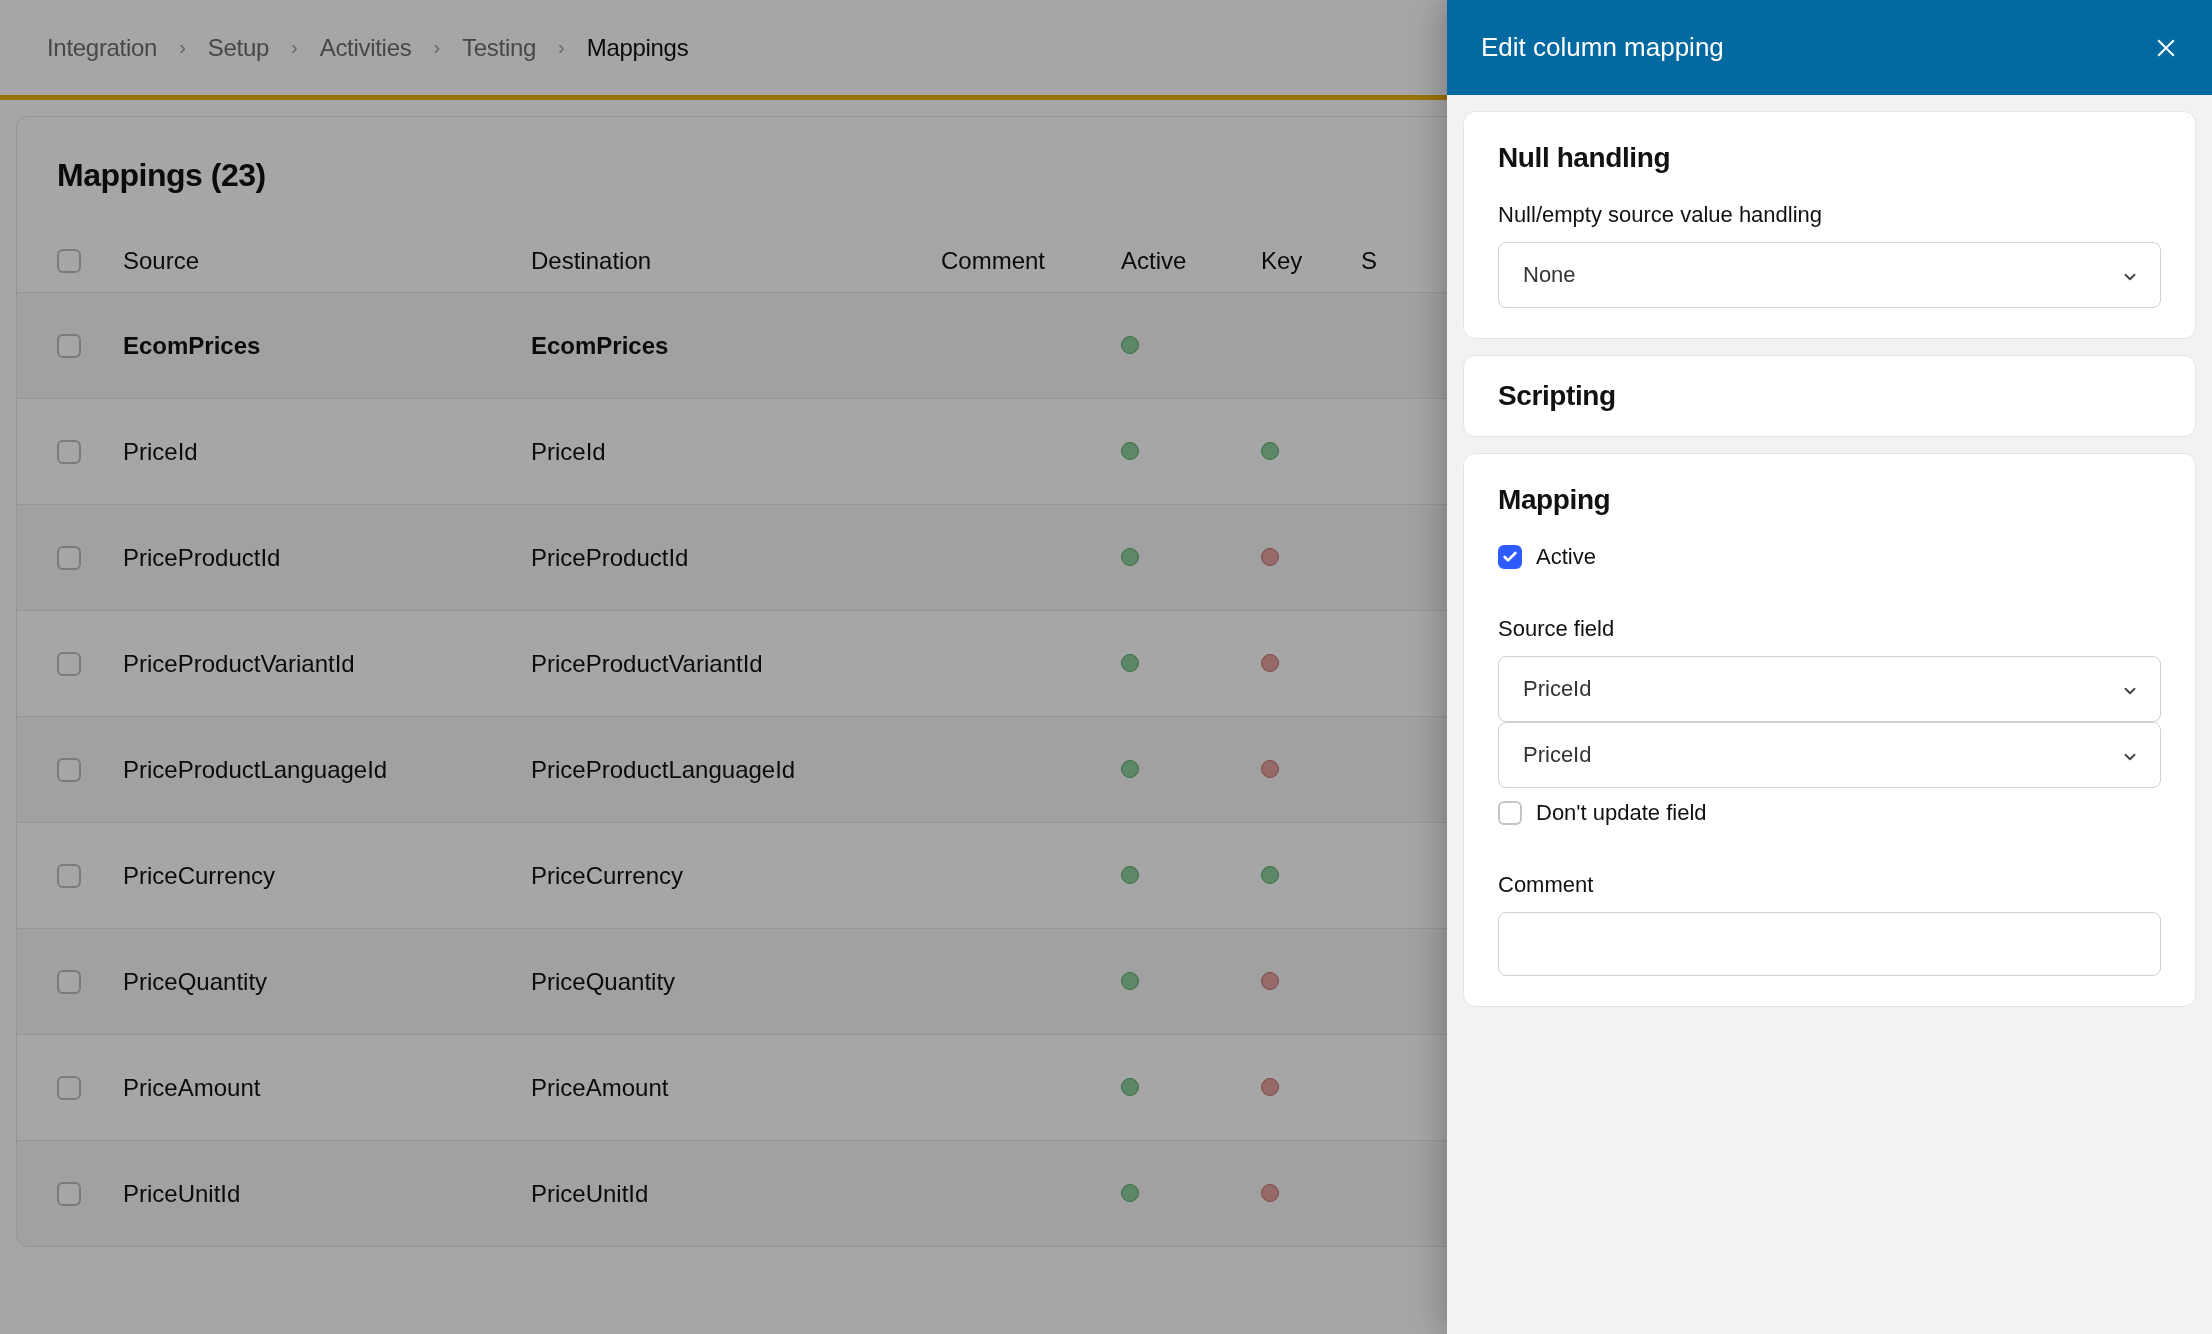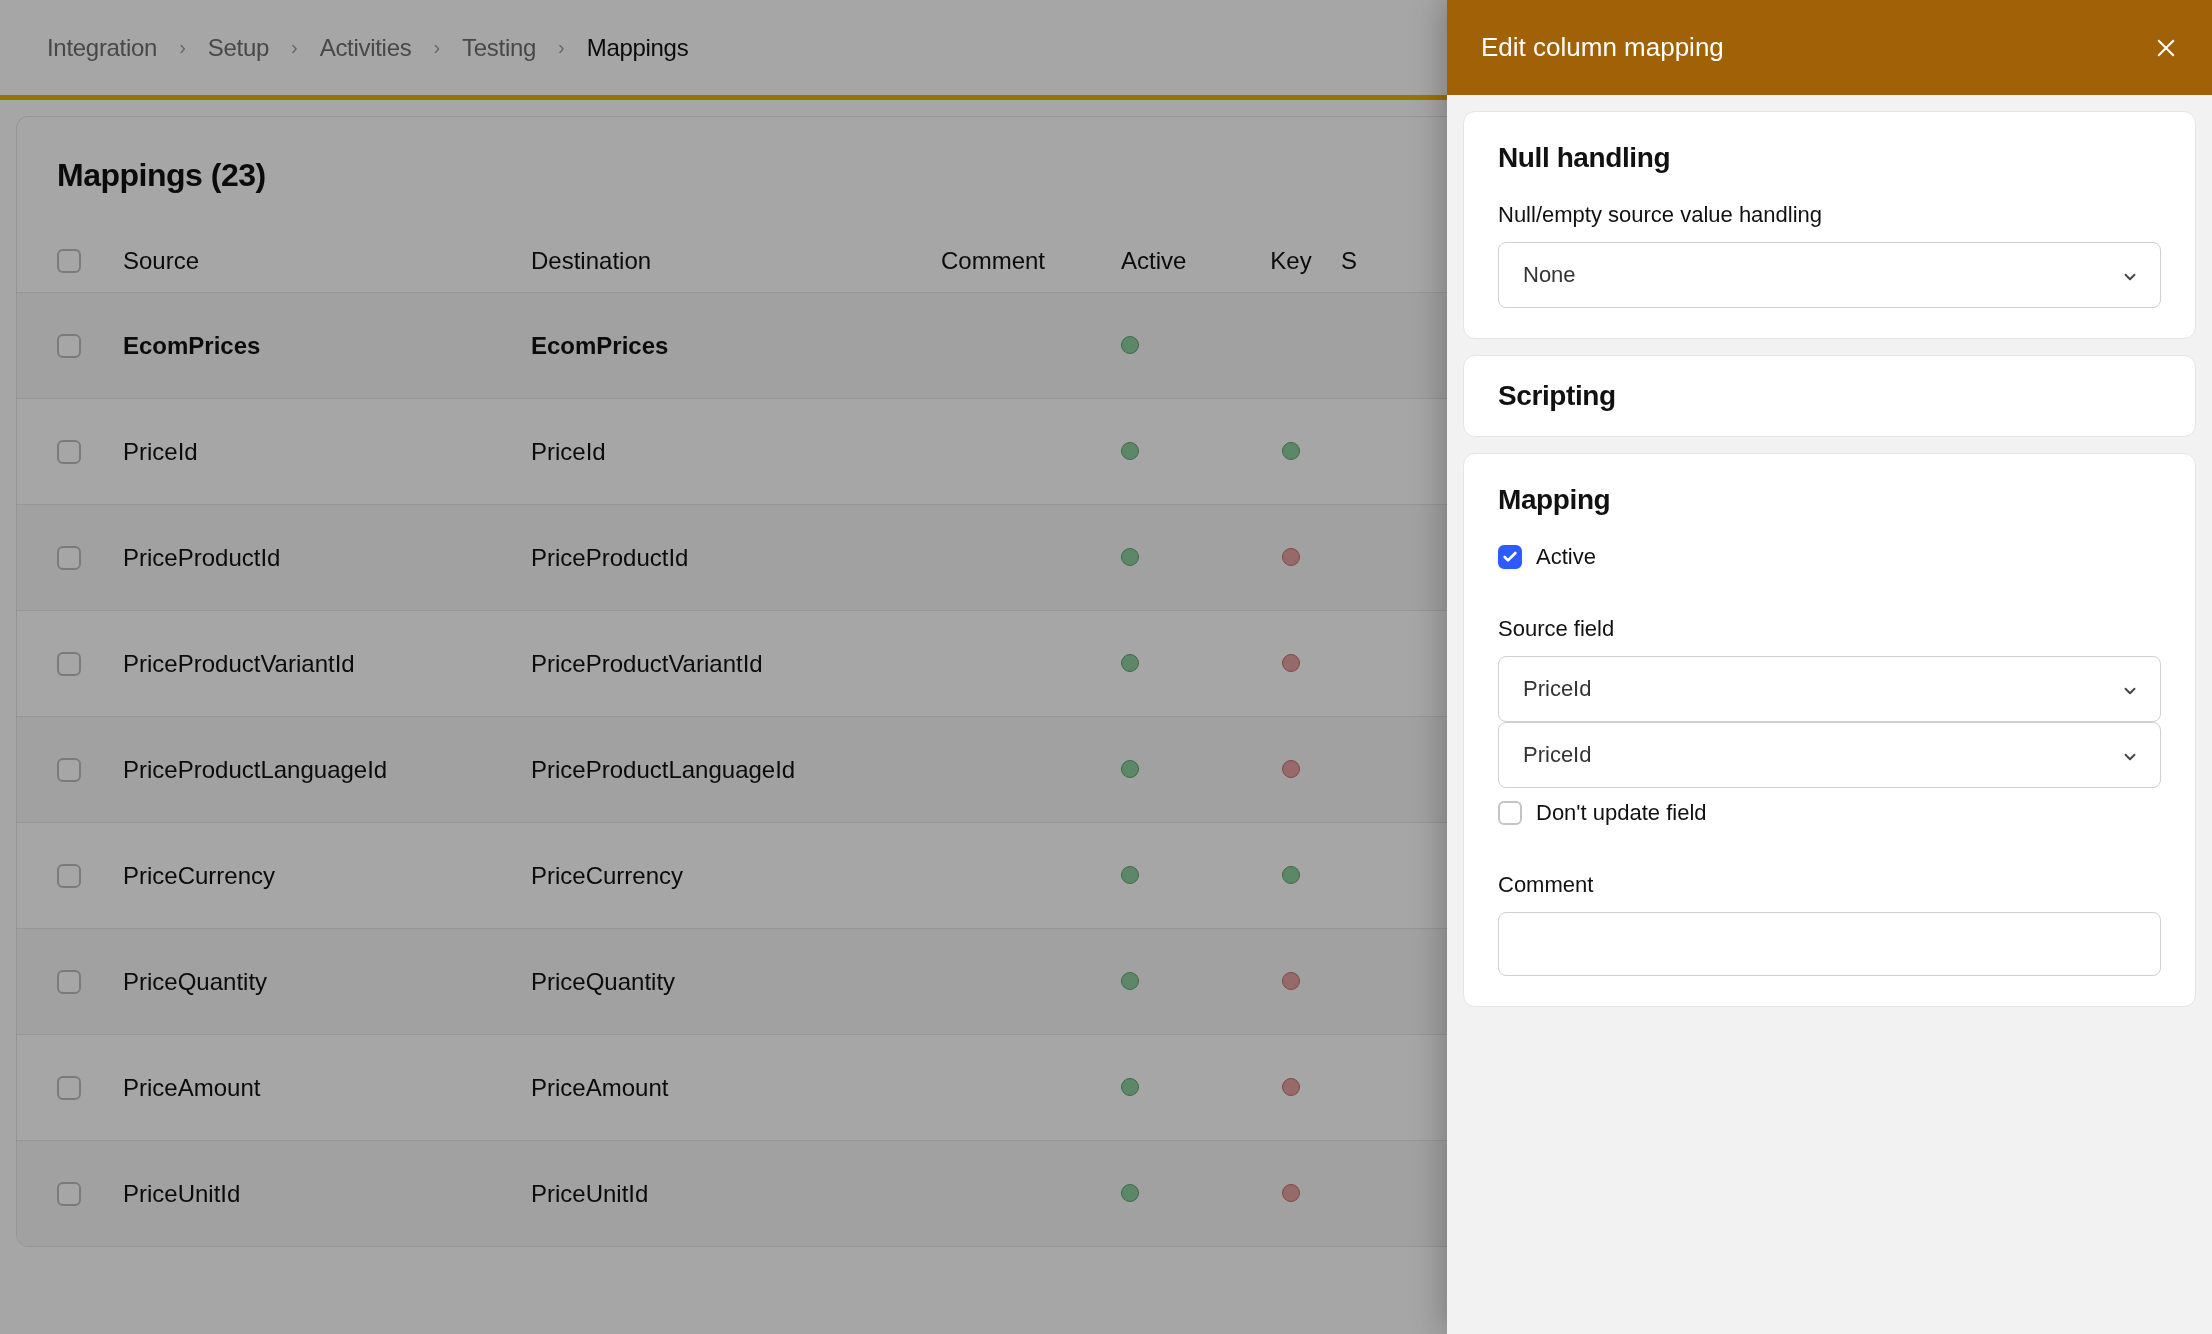--- a/index.html
+++ b/index.html
@@ -15,35 +15,35 @@
   .card { margin:16px; border:1px solid #e5e5e5; border-radius:12px; overflow:hidden; }
   .card-title-row { padding:40px 40px 36px 40px; }
   .card-title { font-size:32px; font-weight:600; letter-spacing:-0.5px;}
   
   .thead { display:flex; align-items:center; padding:0 40px; height:62px; font-weight:500; color:#111; font-size:24px;}
   .col-check { width:66px; display:flex; align-items:center;}
   .col-source { width:408px; }
   .col-dest { width:410px; }
   .col-comment { width:180px; }
   .col-active { width:120px; text-align:left;}
-  .col-key { width:100px; text-align:center;}
+  .col-key { width:100px; text-align:left;margin-left:20px;}
   .col-s { width:60px; }
   .chk { width:24px; height:24px; border:2px solid #bdbdbd; border-radius:6px; background:#fff; display:inline-block; cursor:pointer;}
   
   .tbody .trow { display:flex; align-items:center; padding:0 40px; height:106px; border-top:1px solid #e9e9e9; font-size:24px;}
   .tbody .trow:nth-child(odd){ background:#f7f7f7;}
   .trow.boldrow { font-weight:700; }
   .dot { width:18px; height:18px; border-radius:50%; display:inline-block; }
   .dot.green { background:#8FD19E; border:1px solid #5aa76b; }
   .dot.red { background:#E7A3A1; border:1px solid #c46f6c; }
   
   .dim { position:absolute; inset:0; background:rgba(0,0,0,0.35); }
   
   .panel { position:absolute; top:0; right:0; width:765px; height:100%; background:#f2f2f2; box-shadow:-4px 0 30px rgba(0,0,0,0.25); display:flex; flex-direction:column; }
-  .panel-header { background:#a16207; color:#fff; height:95px; display:flex; align-items:center; justify-content:space-between; padding:0 34px; }
+  .panel-header { background:#0369a1; color:#fff; height:95px; display:flex; align-items:center; justify-content:space-between; padding:0 34px; }
   .panel-header-title { font-size:26px; font-weight:500; }
   .close-x { width:24px; height:24px; cursor:pointer; position:relative;}
   .close-x::before, .close-x::after { content:""; position:absolute; left:11px; top:1px; width:2px; height:22px; background:#fff; }
   .close-x::before { transform:rotate(45deg);}
   .close-x::after { transform:rotate(-45deg);}
   .panel-body { padding:16px 16px; overflow:auto; flex:1;}
   .pcard { background:#fff; border:1px solid #e5e5e5; border-radius:12px; padding:30px 34px; margin-bottom:16px;}
   .pcard h2 { font-size:28px; font-weight:600; letter-spacing:-0.4px;}
   .form-label { font-size:22px; color:#111; margin-top:28px; margin-bottom:14px; display:block;}
   .form-label.first { margin-top:28px;}

